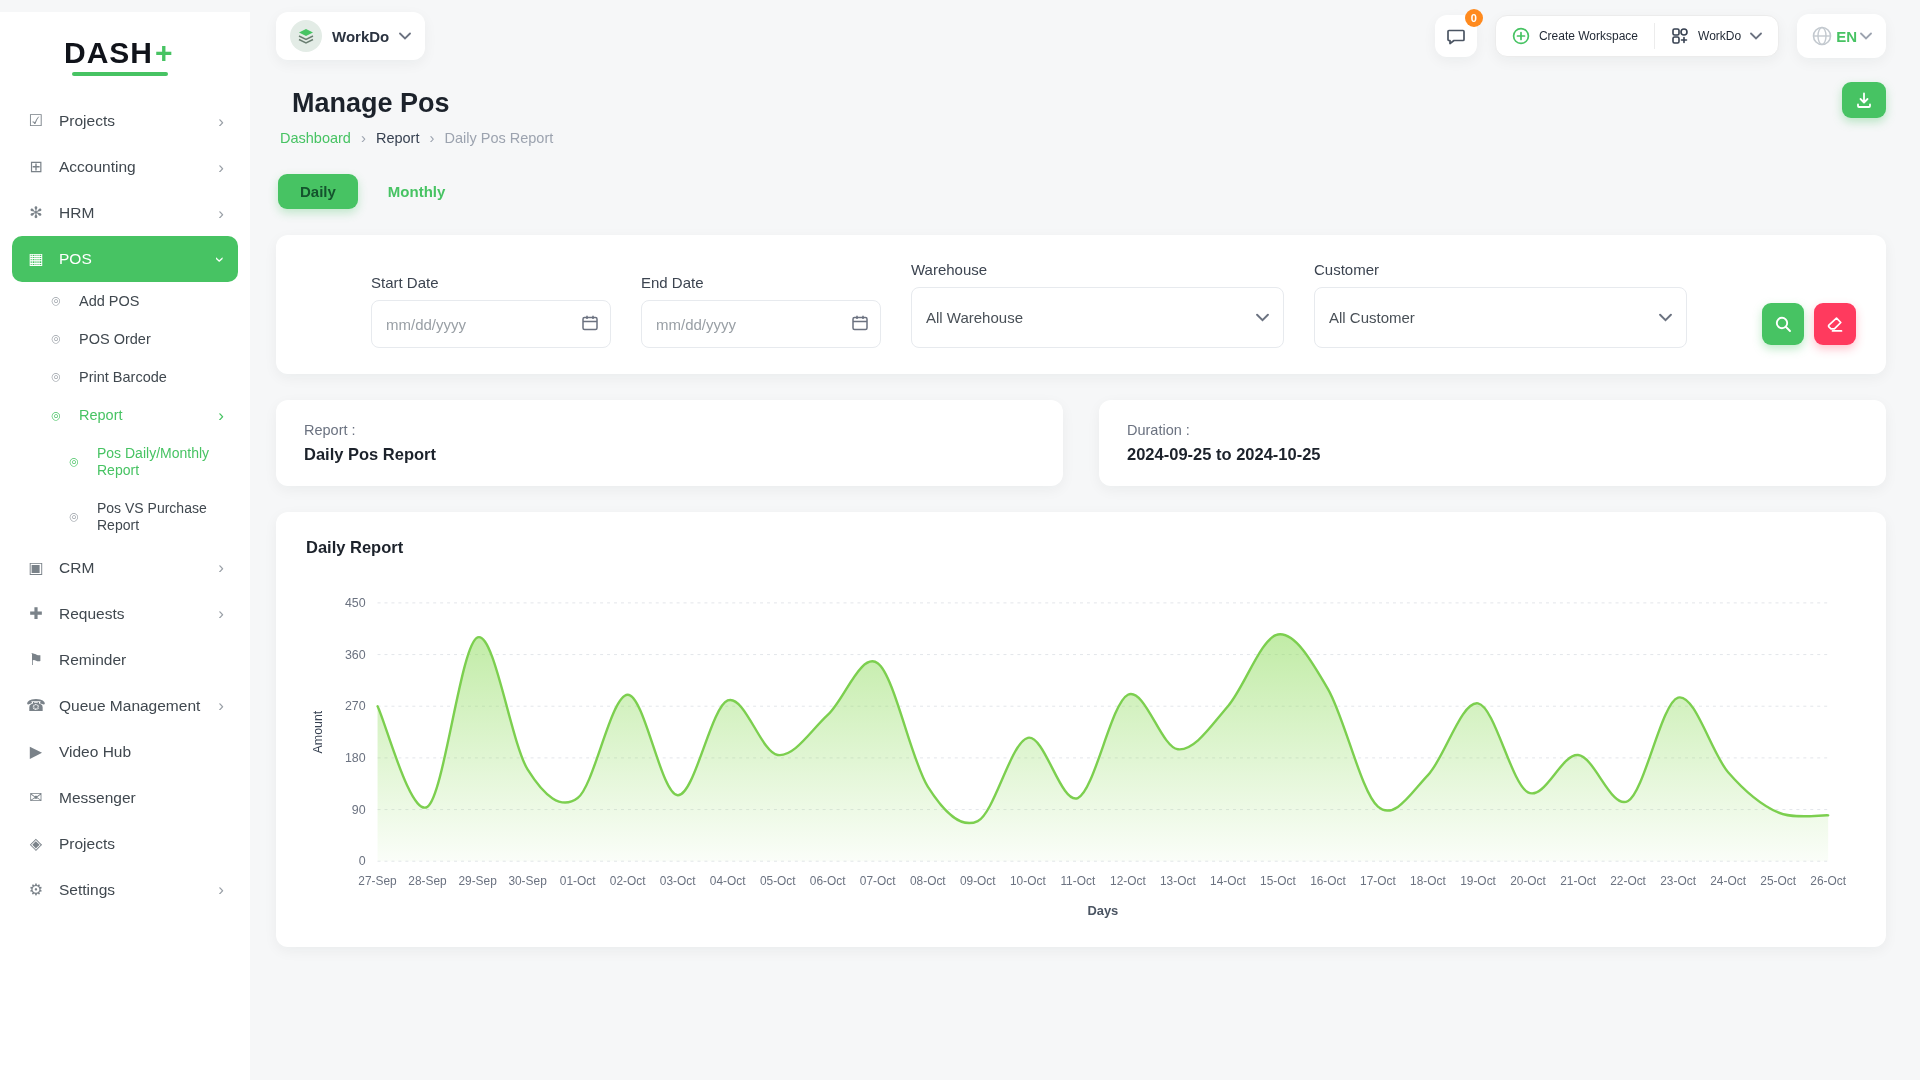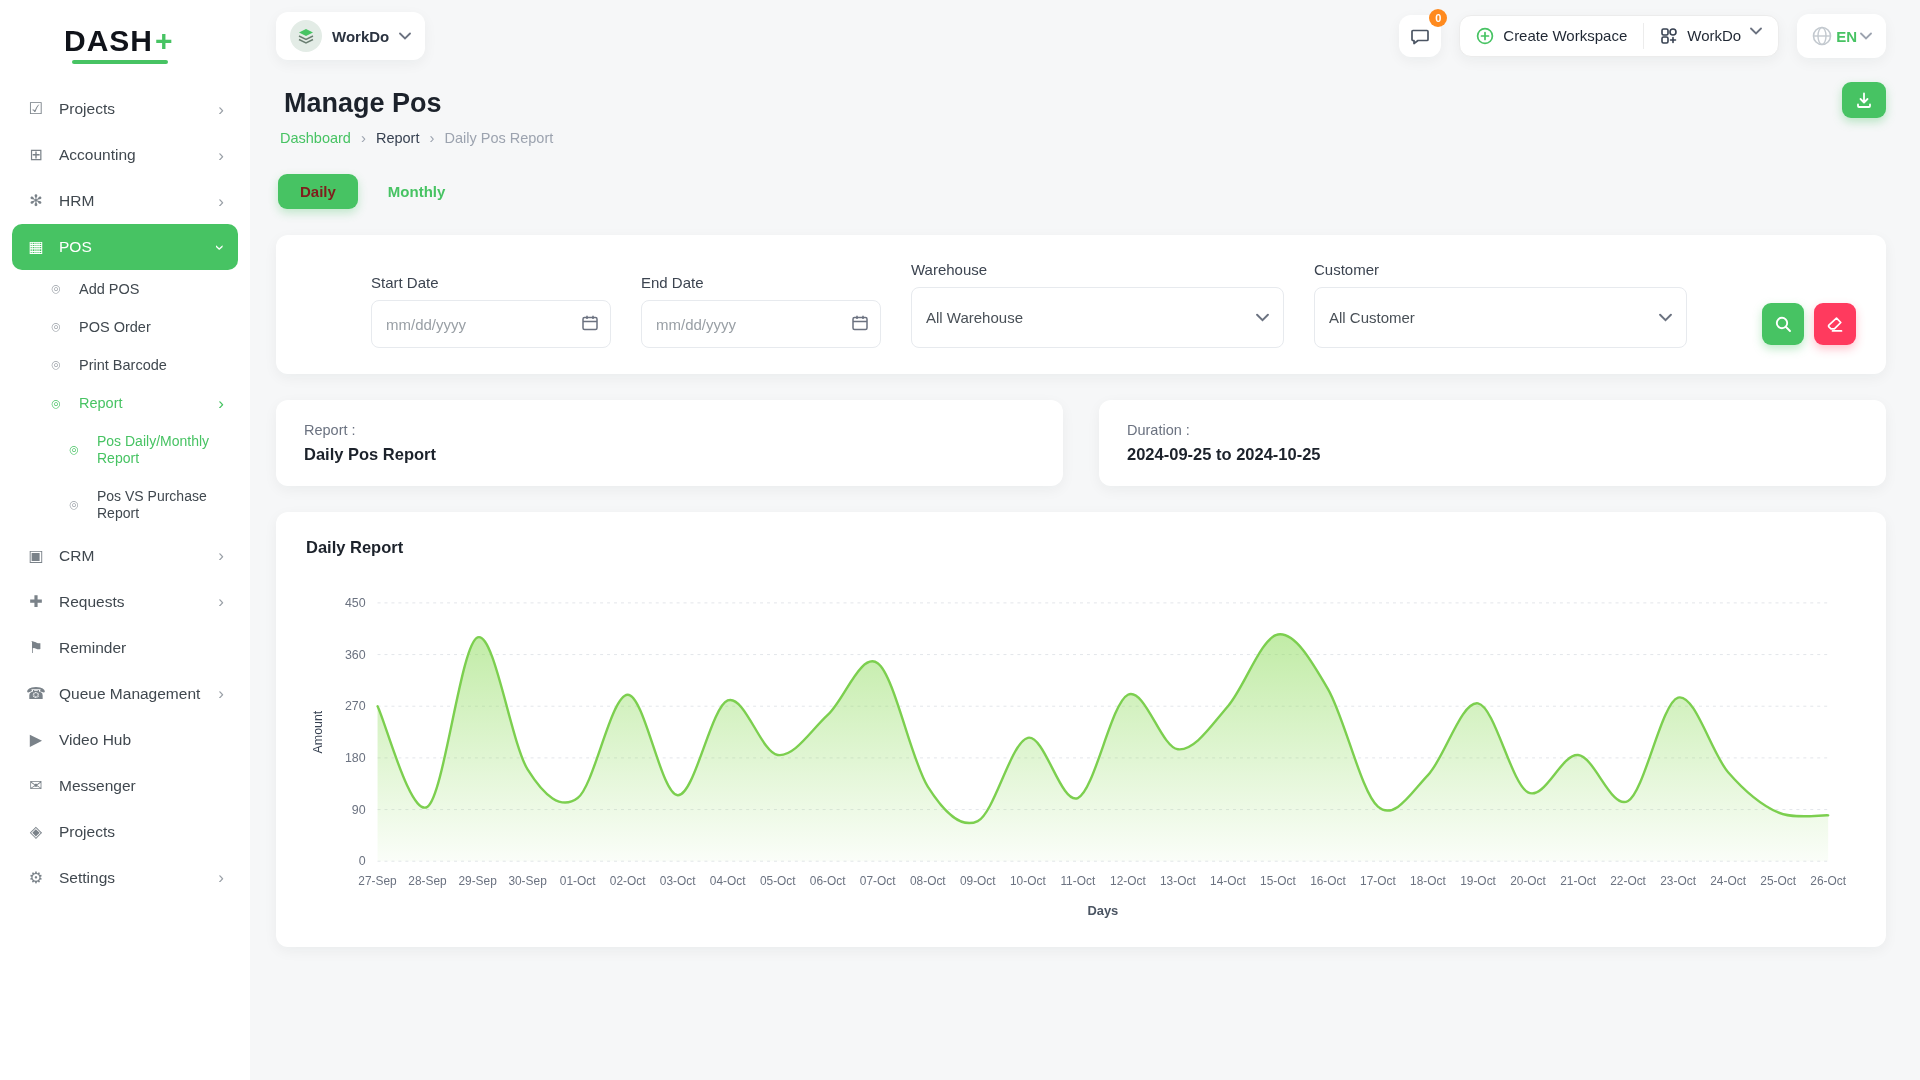--- a/index.html
+++ b/index.html
@@ -13,21 +13,21 @@
     --card-shadow:0 4px 14px rgba(20,30,40,.05);
   }
   *{box-sizing:border-box}
   html,body{margin:0;padding:0}
   body{
     width:1920px;height:1080px;overflow:hidden;
     background:#f6f7f8;color:var(--ink);
     font-family:"Liberation Sans","DejaVu Sans",sans-serif;
   }
   
-  .sidebar{position:fixed;left:0;top:0;bottom:0;width:250px;background:#fff;z-index:20}
+  .sidebar{position:fixed;left:0;top:12px;bottom:0;width:250px;background:#fff;z-index:20}
   .logo{padding:24px 0 10px 64px;font-size:30px;font-weight:800;letter-spacing:1px;cursor:pointer}
   .logo-text{color:#10131a}
   .logo-accent{color:var(--primary);margin-left:2px}
   .logo-underline{display:block;width:96px;height:4px;border-radius:2px;background:var(--primary);margin:2px 0 0 8px}
   nav{padding:12px 12px 0 12px}
   .nav-item{display:flex;align-items:center;gap:13px;padding:13px 14px;border-radius:10px;
     font-size:15.5px;color:#40484f;cursor:pointer;line-height:1.25}
   .nav-item .glyph{width:20px;text-align:center;color:#7a8289;font-size:16px;flex:0 0 20px}
   .nav-item .subglyph{font-size:11px;color:#9aa0a7}
   .nav-item .nlabel{flex:1}
@@ -44,37 +44,37 @@
   .topbar{height:72px;display:flex;align-items:center;padding:0 34px 0 26px}
   .ws-chip{display:flex;align-items:center;gap:10px;background:#fff;border-radius:12px;
     padding:8px 14px;box-shadow:var(--card-shadow);cursor:pointer;font-size:15px;font-weight:600}
   .ws-ico{width:32px;height:32px;border-radius:50%;background:#e3ece6;display:flex;align-items:center;justify-content:center}
   .top-right{margin-left:auto;display:flex;align-items:center;gap:18px}
   .icon-chip{position:relative;width:42px;height:42px;background:#fff;border-radius:12px;
     box-shadow:var(--card-shadow);display:flex;align-items:center;justify-content:center;cursor:pointer}
   .badge{position:absolute;top:-6px;right:-6px;min-width:18px;height:18px;border-radius:9px;
     background:var(--badge);color:#fff;font-size:11px;font-weight:700;display:flex;align-items:center;justify-content:center;padding:0 4px}
   .pill-group{display:flex;align-items:center;background:#fff;border:1px solid #ececec;border-radius:12px;box-shadow:var(--card-shadow)}
-  .pill-btn{display:flex;align-items:flex-start;gap:9px;padding:11px 16px;font-size:15px;color:#1f2733;cursor:pointer;white-space:nowrap}
+  .pill-btn{display:flex;align-items:center;gap:9px;padding:11px 16px;font-size:12px;color:#1f2733;cursor:pointer;white-space:nowrap}
   .pill-divider{width:1px;height:26px;background:#ececec}
   .lang-chip{display:flex;align-items:center;gap:3px;background:#fff;border-radius:12px;
     box-shadow:var(--card-shadow);padding:11px 14px;cursor:pointer;font-size:15px;font-weight:700;color:var(--primary)}
   
   .content{padding:10px 34px 0 26px}
   .title-row{display:flex;align-items:flex-start}
-  h1{margin:6px 0 0 8px;font-size:27px;font-weight:700;color:#1c222b}
+  h1{margin:6px 0 0 16px;font-size:27px;font-weight:700;color:#1c222b}
   .dl-btn{margin-left:auto;width:44px;height:36px;border:none;border-radius:9px;background:var(--primary);
     display:flex;align-items:center;justify-content:center;cursor:pointer;box-shadow:0 4px 10px rgba(71,195,99,.35)}
   .breadcrumb{display:flex;align-items:center;gap:10px;margin:10px 0 0 4px;font-size:14.5px}
   .breadcrumb .crumb-link{color:var(--primary);cursor:pointer}
   .breadcrumb .crumb{color:#374151;cursor:default}
   .breadcrumb .crumb-muted{color:#9ca3af;cursor:default}
   .breadcrumb .sep{color:#9ca3af;font-size:15px}
   .tabs{display:flex;align-items:center;gap:26px;margin:28px 0 0 2px}
-  .tab-active{background:var(--primary);color:#7f1d1d;border:none;border-radius:9px;padding:9px 22px;
+  .tab-active{background:var(--primary);color:#14532d;border:none;border-radius:9px;padding:9px 22px;
     font-size:15px;font-weight:600;cursor:pointer;box-shadow:0 4px 10px rgba(71,195,99,.3)}
   .tab-plain{background:none;border:none;color:var(--primary);font-size:15px;font-weight:700;cursor:pointer;padding:9px 4px}
   .card{background:#fff;border-radius:12px;box-shadow:var(--card-shadow)}
   
   .filter-card{margin-top:26px;padding:26px 30px;display:flex;align-items:flex-end;gap:30px}
   .fgroup{display:flex;flex-direction:column;gap:9px}
   .fgroup:first-child{margin-left:65px}
   .flabel{font-size:15px;color:#3c4450}
   .finput{position:relative}
   .finput input{width:240px;height:48px;border:1px solid var(--line);border-radius:8px;padding:0 40px 0 14px;

